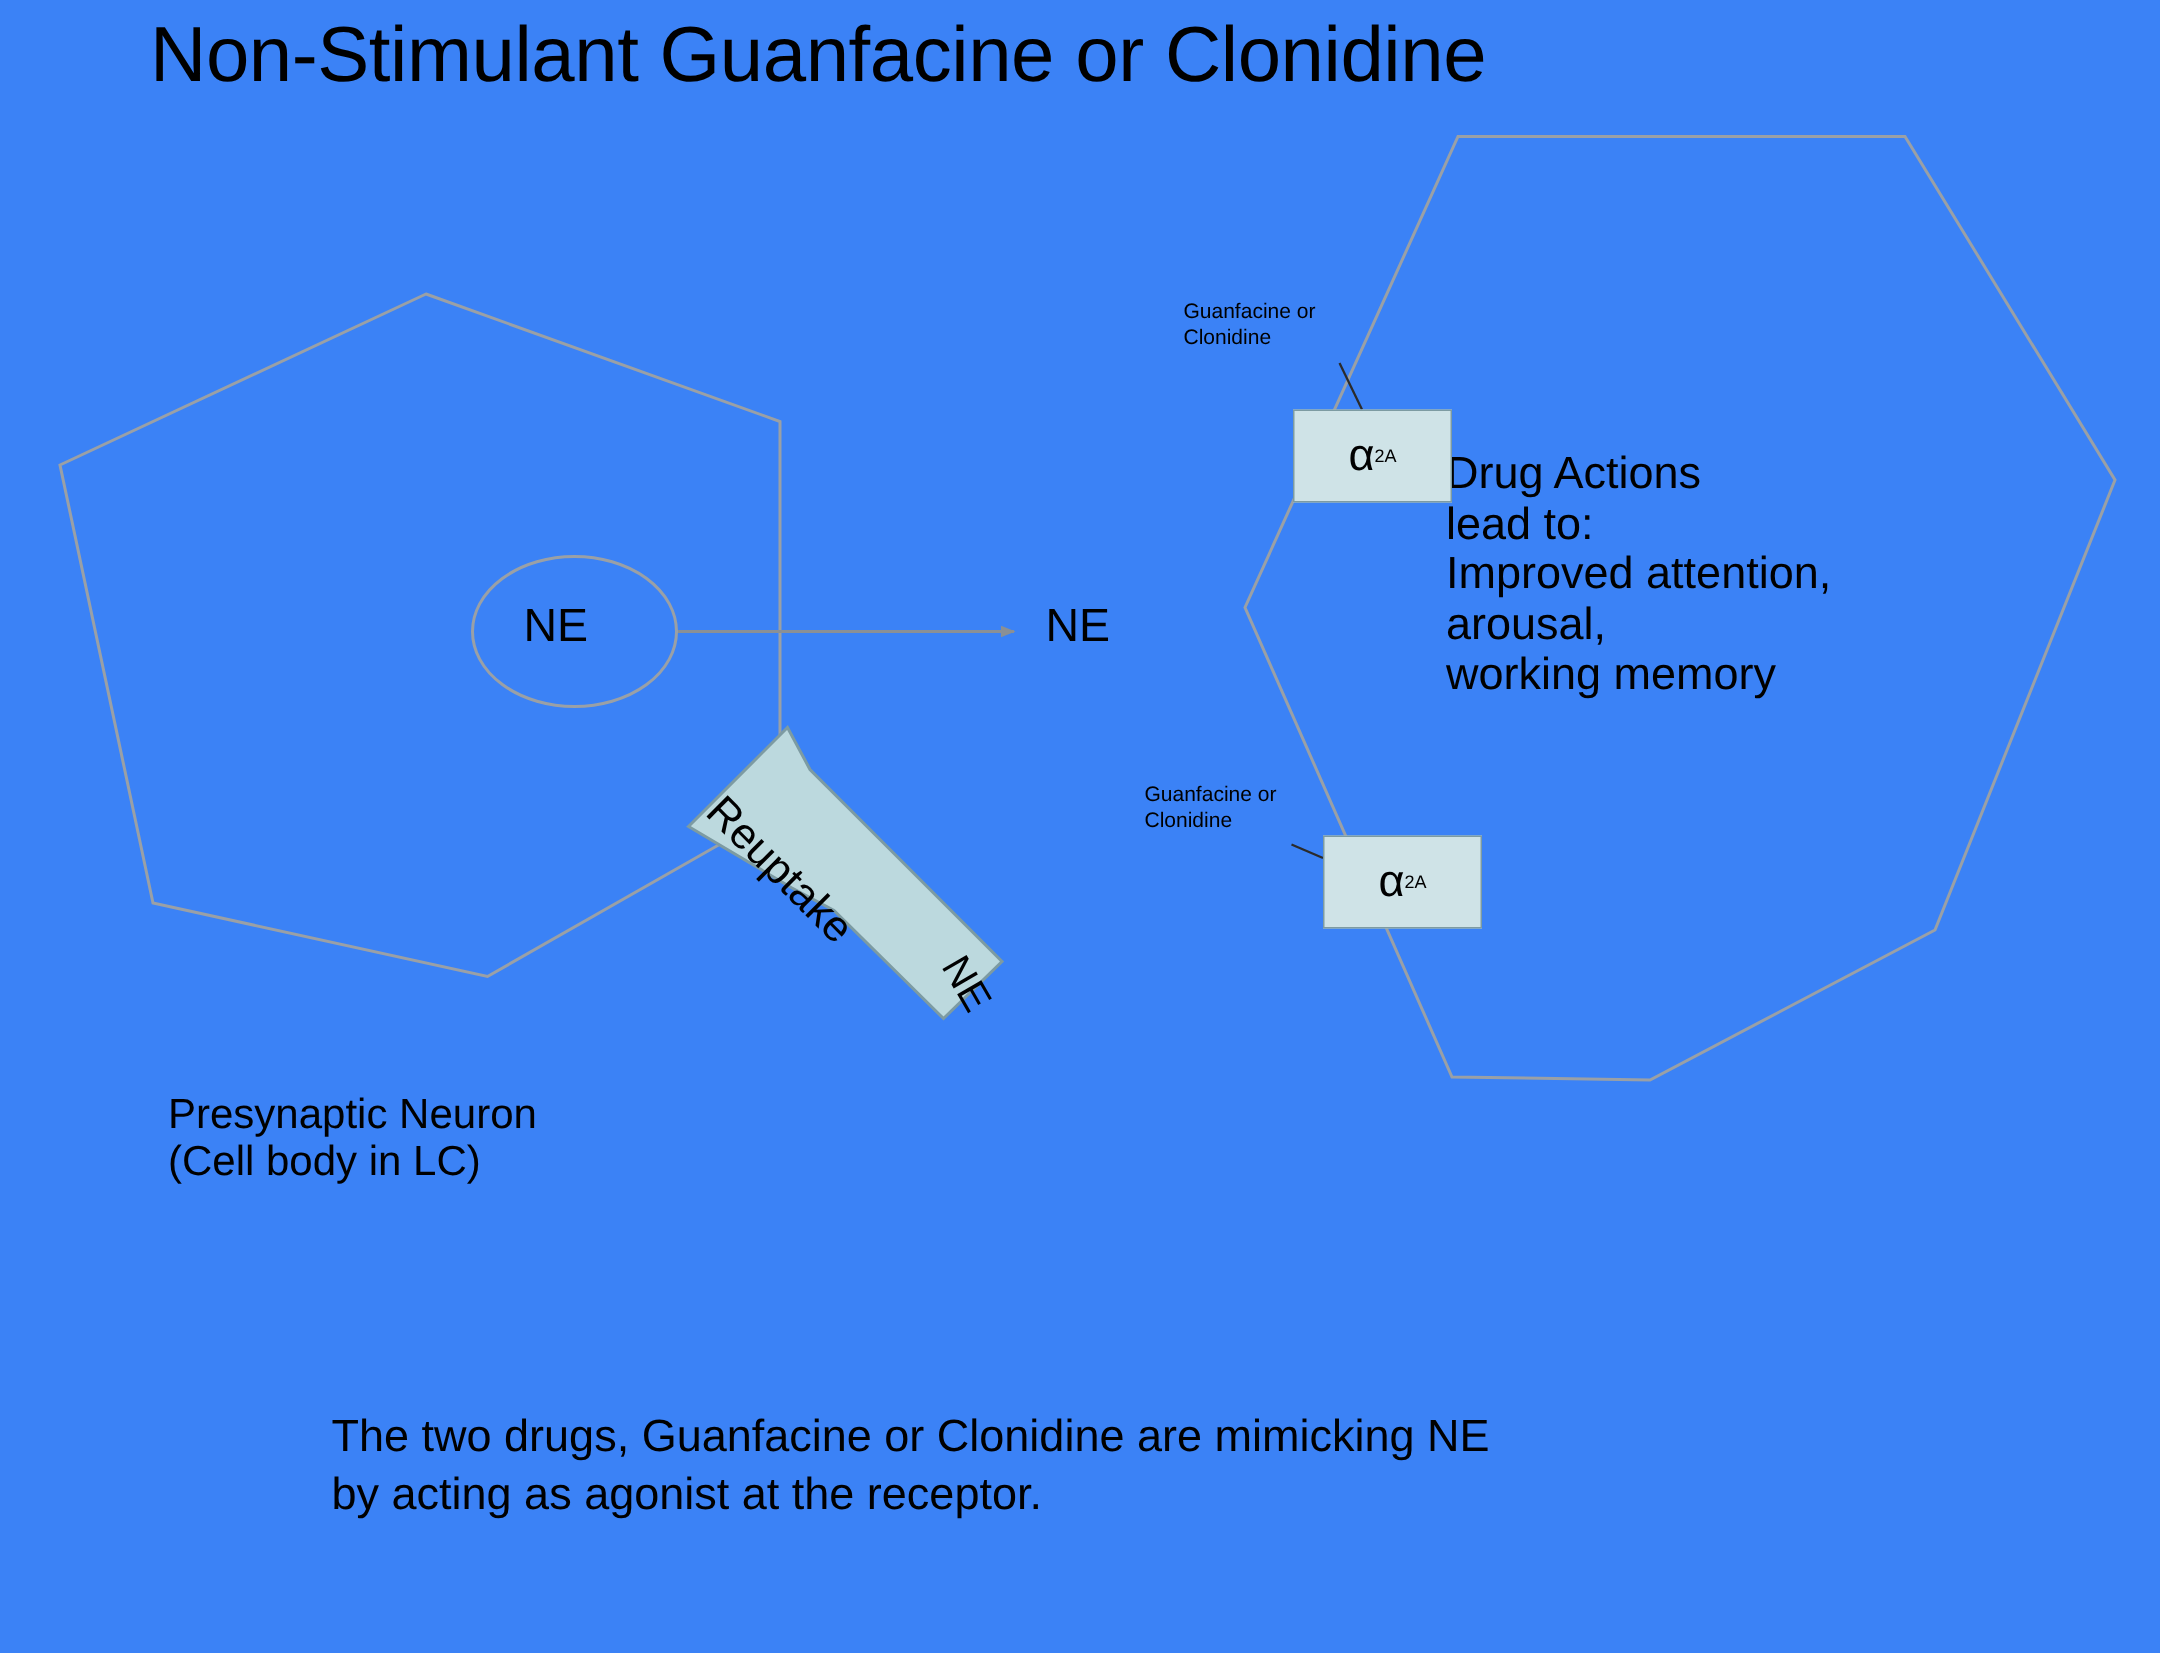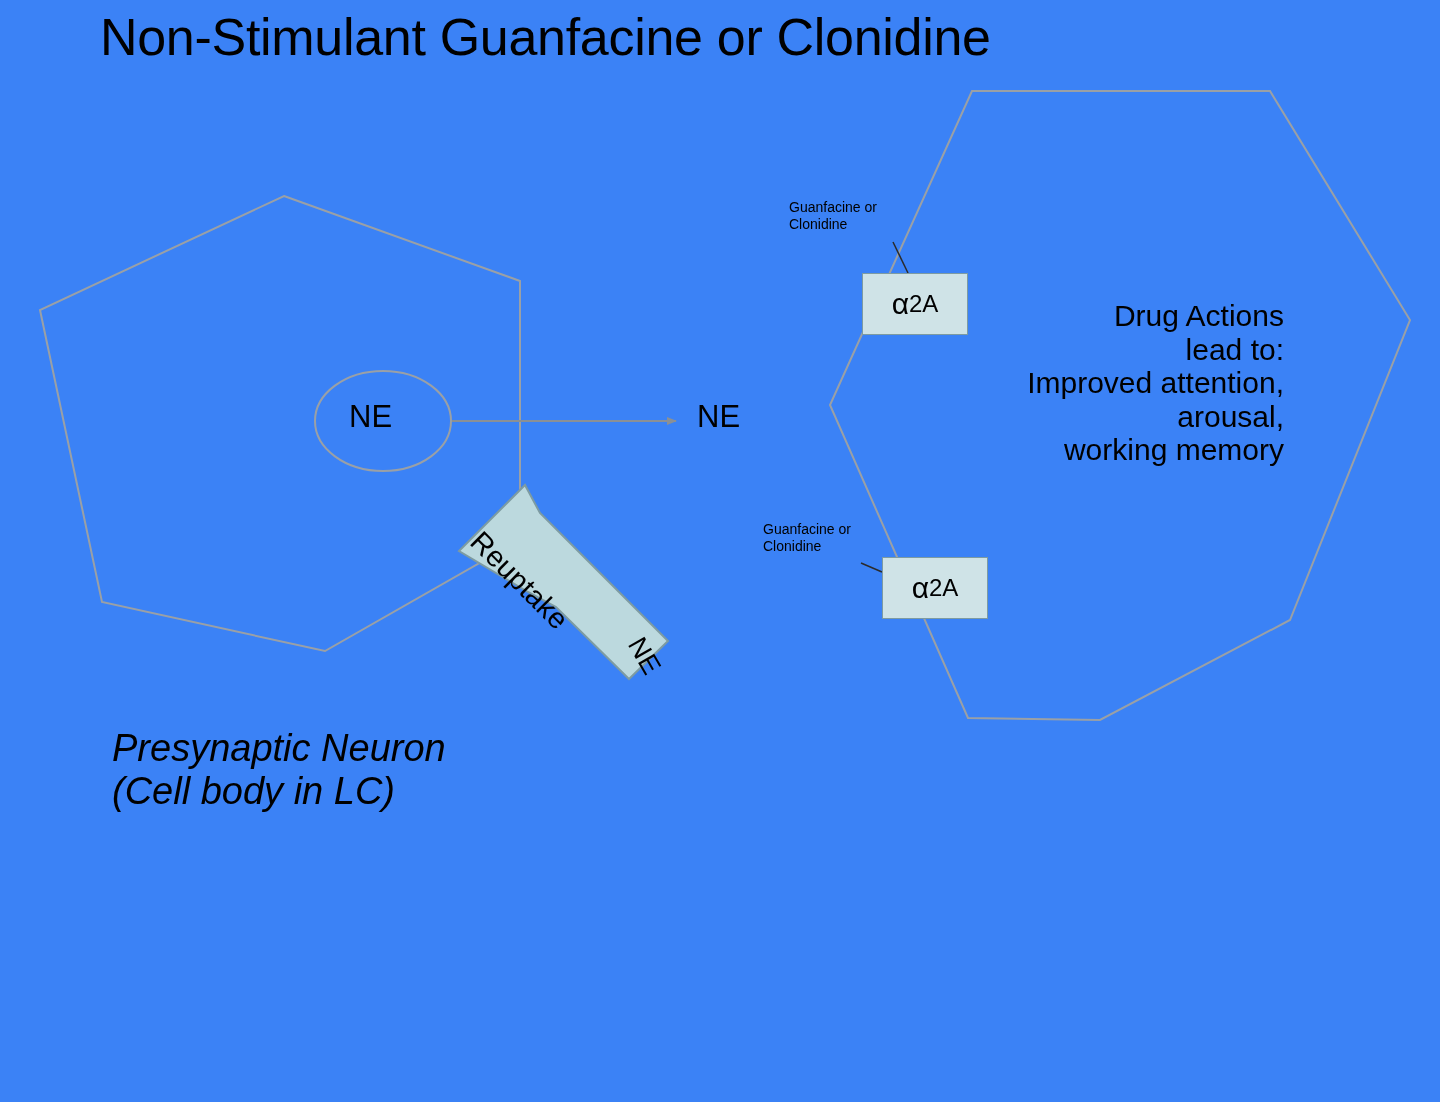--- a/index.html
+++ b/index.html
@@ -56,36 +56,35 @@
   #ne-reuptake-label {
     left: 648px;
     top: 632px;
     font-size: 27px;
     transform: rotate(60deg);
     transform-origin: left top;
   }
   #presynaptic-label {
     left: 112px;
     top: 727px;
-    font-size: 38px;
+    font-size: 28px;
     text-align: left;
-    font-style: italic;
   }
   #postsynaptic-label {
     left: 916px;
     top: 757px;
     font-size: 33px;
     text-align: center;
     width: 420px;
   }
   #drug-actions-label {
     left: 964px;
     top: 299px;
     font-size: 30px;
-    text-align: right;
+    text-align: left;
     width: 320px;
   }
   #caption {
     left: 221px;
     top: 938px;
     font-size: 30px;
     line-height: 1.3;
   }
   .drug-label {
     font-size: 14px;
@@ -123,21 +122,21 @@
     top: 0;
     width: 100%;
     height: 100%;
     display: flex;
     align-items: center;
     justify-content: center;
     font-size: 30px;
     white-space: pre;
   }
   .receptor-text sub {
-    font-size: 24px;
+    font-size: 12px;
   }
 </style>
 </head>
 <body>
 
 <div id="stage">
 
   <svg id="diagram-svg" viewBox="0 0 1440 1102">
     <defs>
       <marker id="arrowhead" markerWidth="10" markerHeight="8" refX="9" refY="4" orient="auto" markerUnits="userSpaceOnUse">
@@ -180,14 +179,15 @@
   <div class="txt drug-label" id="drug-label-2">Guanfacine or
 Clonidine</div>
 
   <div class="receptor-box" id="receptor-1">
     <span class="receptor-text"><span>α</span><sub>2A</sub></span>
   </div>
   <div class="receptor-box" id="receptor-2">
     <span class="receptor-text"><span>α</span><sub>2A</sub></span>
   </div>
 
+  <div class="txt" id="caption" style="width:800px; white-space: normal;">The two drugs, Guanfacine or Clonidine are mimicking NE by acting as agonist at the receptor.</div>
 
 </div>
 
 </body></html>

